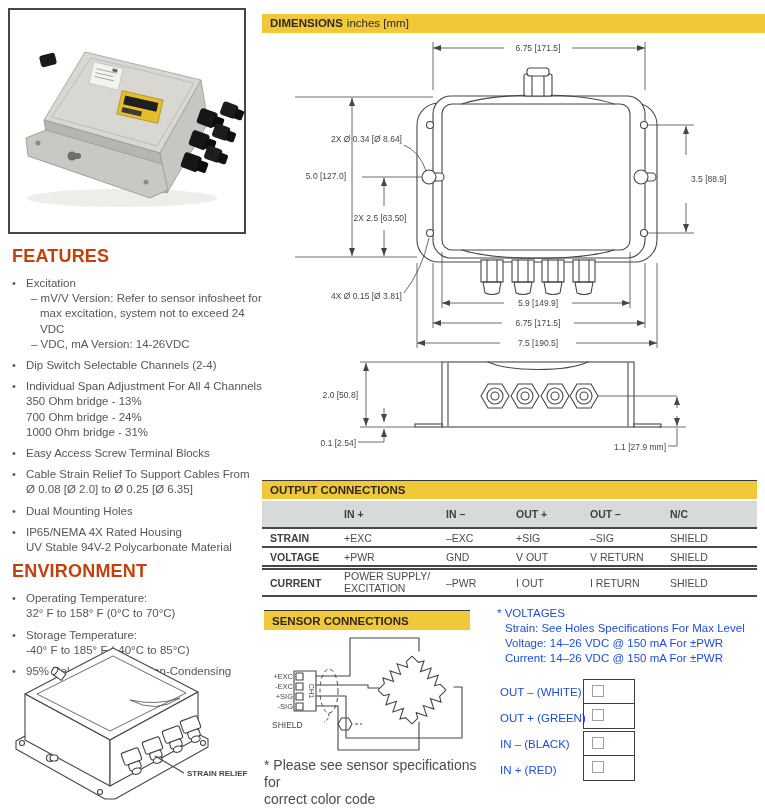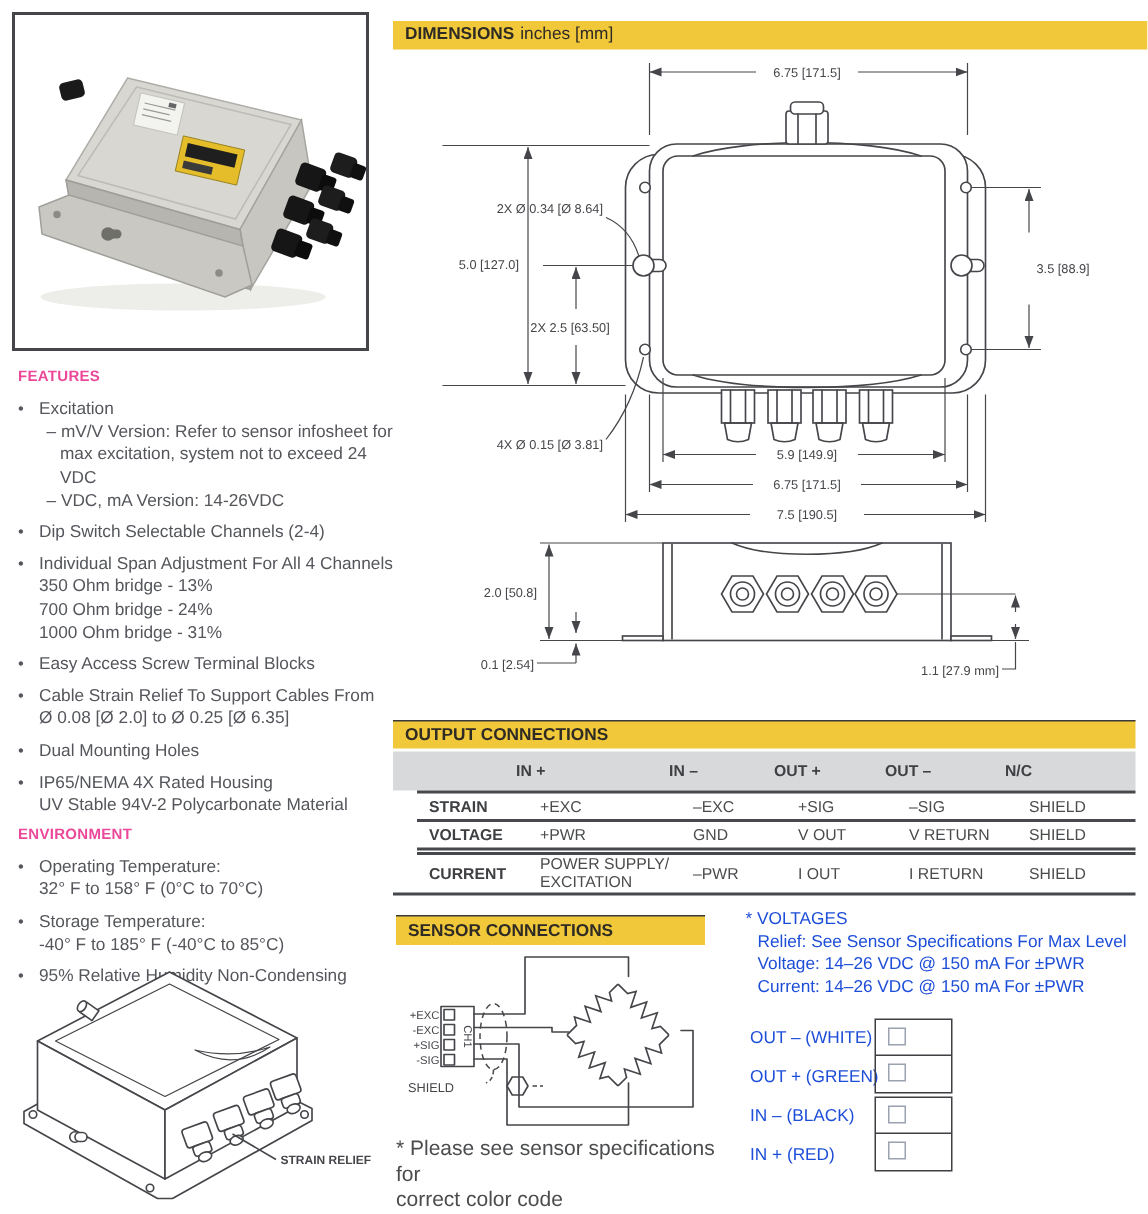--- a/index.html
+++ b/index.html
@@ -4,21 +4,21 @@
 <style>
   * { margin:0; padding:0; box-sizing:border-box; }
   html,body { background:#ffffff; }
   body { font-family:"Liberation Sans", sans-serif; }
   #page { position:relative; width:765px; height:809px; background:#fff; overflow:hidden; }
 
   
   .photo-frame { position:absolute; left:8px; top:8px; width:238px; height:226px;
                  border:2px solid #45464a; background:#fff; }
   .left-col { position:absolute; left:12px; top:246px; width:250px; color:#54565b; }
-  .sec-title { font-size:10px; font-weight:bold; color:#ec4899; letter-spacing:.2px; margin-bottom:9px; }
+  .sec-title { font-size:18px; font-weight:bold; color:#c2410c; letter-spacing:.2px; margin-bottom:9px; }
   .sec-title.env { }
   .feat-item { display:flex; margin-bottom:6px; font-size:11.5px; line-height:15.2px; }
   .feat-item .bullet { width:14px; color:#55575c; font-size:11px; line-height:15.2px; }
   .feat-item .bi-text { flex:1; }
   .ln.ind1 { padding-left:5px; }
   .ln.ind2 { padding-left:14px; }
 
   
   .ybar { position:absolute; background:#f0c83a; color:#2e2a24; font-size:11.5px;
           line-height:19px; padding-left:8px; white-space:nowrap; }
@@ -35,21 +35,21 @@
   .dtxt { font-size:8.5px; }
 
   
   .oc { position:absolute; left:262px; top:480px; width:495px; color:#4a4b4d; }
   .oc-table { margin-top:2px; }
   .oc-row { display:grid; grid-template-columns:74px 102px 70px 74px 80px 95px; align-items:center; }
   .oc-row > div { padding-left:8px; font-size:10.5px; }
   .oc-row > div:first-child { font-weight:bold; color:#3f4043; }
   .oc-head { background:#d8d9da; height:26px; }
   .oc-head > div { font-weight:bold; color:#3f4043; }
-  .oc-r { height:19px; border-top:2px solid #47484b;margin-left:16px; }
+  .oc-r { height:19px; border-top:2px solid #47484b; }
   .oc-r.current { height:30px; border-top:5px double #47484b; align-items:center; }
   .oc-bottom { border-top:2px solid #47484b; }
   .pre { white-space:pre-line; line-height:11.5px; }
 
   
   .sensor-svg { position:absolute; left:262px; top:634px; }
   .sc-note { position:absolute; left:264px; top:757px; width:220px; font-size:14px;
              line-height:17px; color:#4b4c4e; white-space:pre-line; }
 
   
@@ -458,21 +458,21 @@
         </g>
     </g>
   </svg>
 
   <div class="sc-note">* Please see sensor specifications for
 correct color code</div>
 
   <div class="volt">
     <div class="volt-title">* VOLTAGES</div>
     <div class="volt-lines">
-      <div>Relief: See Sensor Specifications For Max Level</div>
+      <div>Strain: See Holes Specifications For Max Level</div>
       <div>Voltage: 14–26 VDC @ 150 mA For ±PWR</div>
       <div>Current: 14–26 VDC @ 150 mA For ±PWR</div>
     </div>
     <div class="wire-area">
       <div class="wire-labels">
         <div>OUT – (WHITE)</div>
         <div>OUT + (GREEN)</div>
         <div>IN – (BLACK)</div>
         <div>IN + (RED)</div>
       </div>

